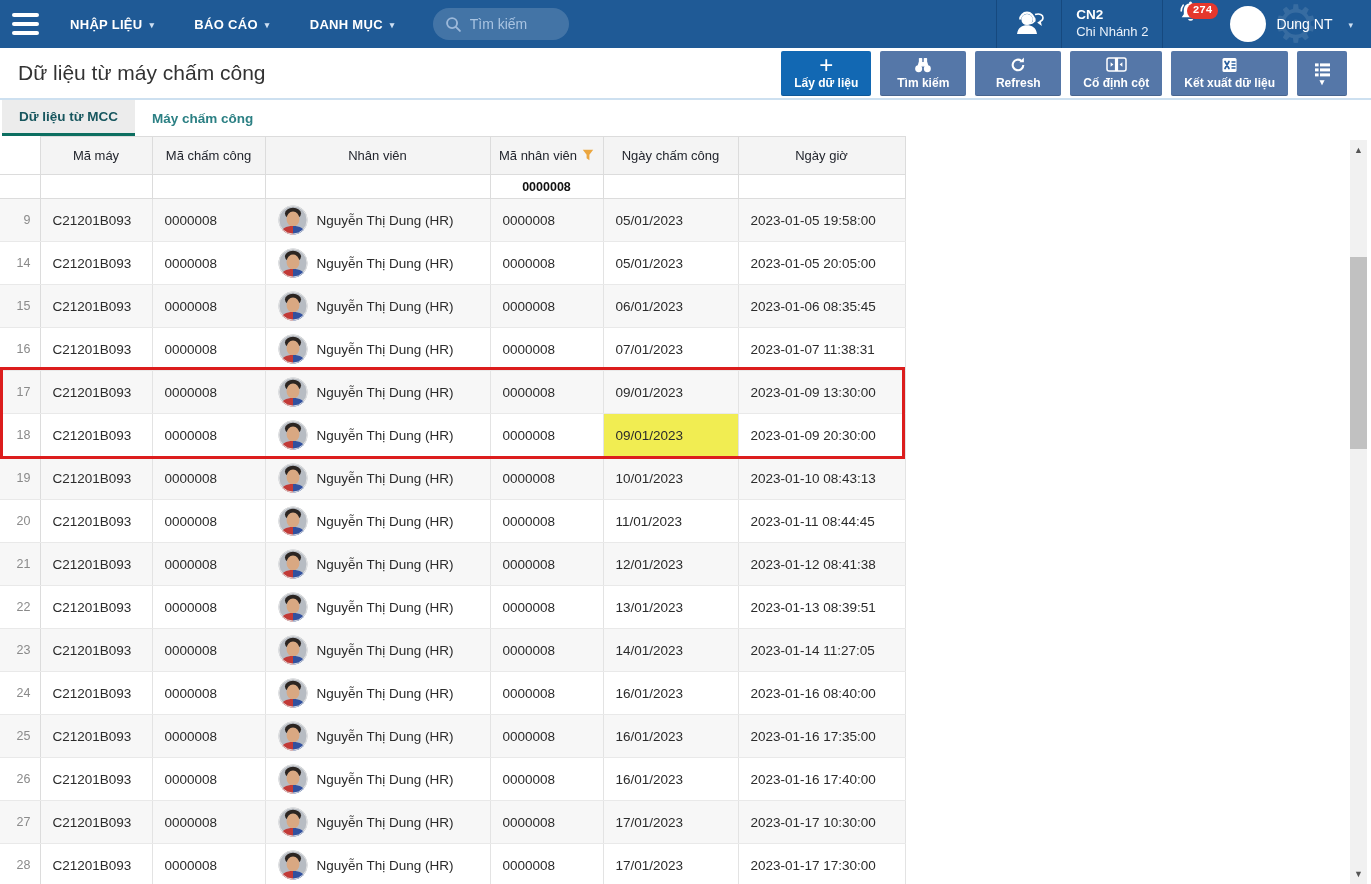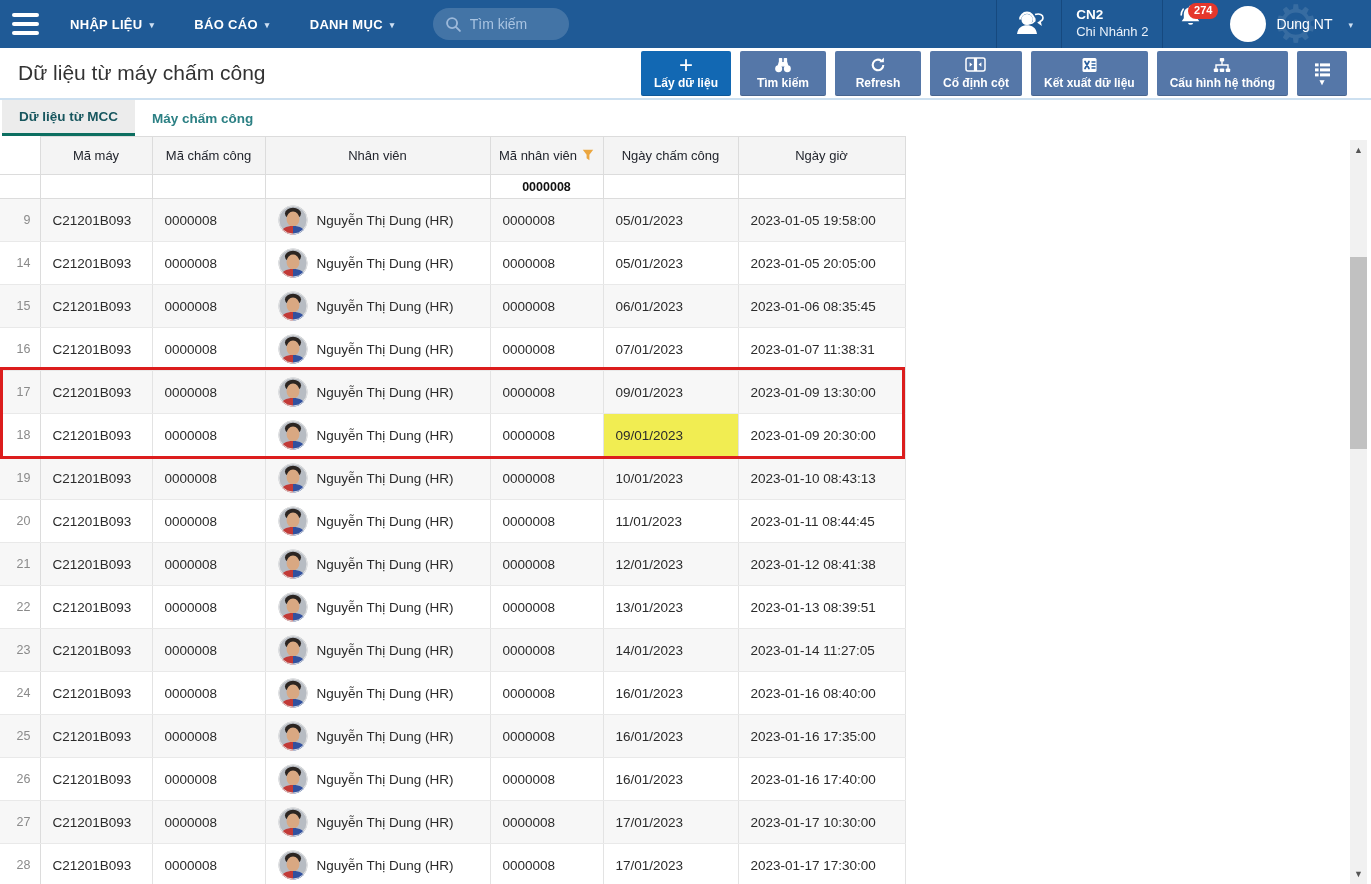--- a/index.html
+++ b/index.html
@@ -18,21 +18,21 @@
     background:rgba(255,255,255,.16); display:flex; align-items:center; padding:0 12px; gap:8px; }
   .nav-search input { background:transparent; border:none; outline:none; color:#e3eefb;
     font-size:14px; width:85px; font-family:"Liberation Sans",sans-serif; }
   .nav-search input::placeholder { color:#a9c4e2; }
   .nav-right { margin-left:auto; display:flex; align-items:center; height:100%; }
   .nav-divider { width:1px; height:48px; background:#16497f; }
   .support { padding:0 16px; display:flex; align-items:center; cursor:pointer; }
   .branch { padding:0 14px; line-height:1.25; cursor:pointer; min-width:96px; }
   .branch .code { font-size:13.5px; font-weight:bold; }
   .branch .name { font-size:13px; color:#eaf2fb; }
-  .bellwrap { padding:0 20px 16px 14px; position:relative; display:flex; align-items:center; height:100%; cursor:pointer; }
+  .bellwrap { padding:0 20px 16px 14px; position:relative; display:flex; height:100%; cursor:pointer;font-family:Liberation Mono, monospace; }
   .badge { position:absolute; top:3px; right:6px; background:#e5372c; color:#fff;
     font-size:11px; font-weight:bold; padding:1px 6px 2px; border-radius:9px; line-height:1.2; }
   .userwrap { display:flex; align-items:center; gap:10px; padding:0 18px 0 6px; height:100%; position:relative; cursor:pointer; }
   .gear-bg { position:absolute; right:52px; top:-6px; font-size:52px; color:rgba(255,255,255,.11); z-index:0; }
   .user-avatar { width:36px; height:36px; border-radius:50%; background:#fff; z-index:1; }
   .user-name { font-size:14px; z-index:1; display:flex; align-items:center; gap:16px; }
 
   
   .page-header { height:52px; display:flex; align-items:center; padding:0 24px 0 18px;
     border-bottom:2px solid #cde0f0; background:#fff; }
@@ -197,32 +197,20 @@
     <button class="tbtn">
       <span class="ticon">
         <svg width="17" height="16" viewBox="0 0 17 16">
           <rect x="1.5" y="1" width="14" height="14" rx="1.5" fill="#fff"></rect>
           <path d="M4 4.5l4 7M8 4.5l-4 7" stroke="#2a5f9e" stroke-width="1.7" stroke-linecap="round"></path>
           <path d="M10.5 5h4M10.5 8h4M10.5 11h4" stroke="#2a5f9e" stroke-width="1.3"></path>
         </svg>
       </span>
       <span>Kết xuất dữ liệu</span>
     </button>
-    <button class="tbtn">
-      <span class="ticon">
-        <svg width="20" height="16" viewBox="0 0 20 16">
-          <path d="M10 4v4M4 12V8h12v4" stroke="#fff" stroke-width="1.4" fill="none"></path>
-          <rect x="7.8" y="1" width="4.4" height="3.6" rx="0.8" fill="#fff"></rect>
-          <rect x="1.8" y="11.4" width="4.4" height="3.6" rx="0.8" fill="#fff"></rect>
-          <rect x="7.8" y="11.4" width="4.4" height="3.6" rx="0.8" fill="#fff"></rect>
-          <rect x="13.8" y="11.4" width="4.4" height="3.6" rx="0.8" fill="#fff"></rect>
-        </svg>
-      </span>
-      <span>Cấu hình hệ thống</span>
-    </button>
     <button class="tbtn square">
       <span class="ticon">
         <svg width="17" height="16" viewBox="0 0 17 16" fill="#fff">
           <rect x="1" y="1.4" width="3.6" height="3"></rect>
             <rect x="6" y="1.4" width="10" height="3"></rect>
           <rect x="1" y="6.4" width="3.6" height="3"></rect>
             <rect x="6" y="6.4" width="10" height="3"></rect>
           <rect x="1" y="11.4" width="3.6" height="3"></rect>
             <rect x="6" y="11.4" width="10" height="3"></rect>
         </svg>

